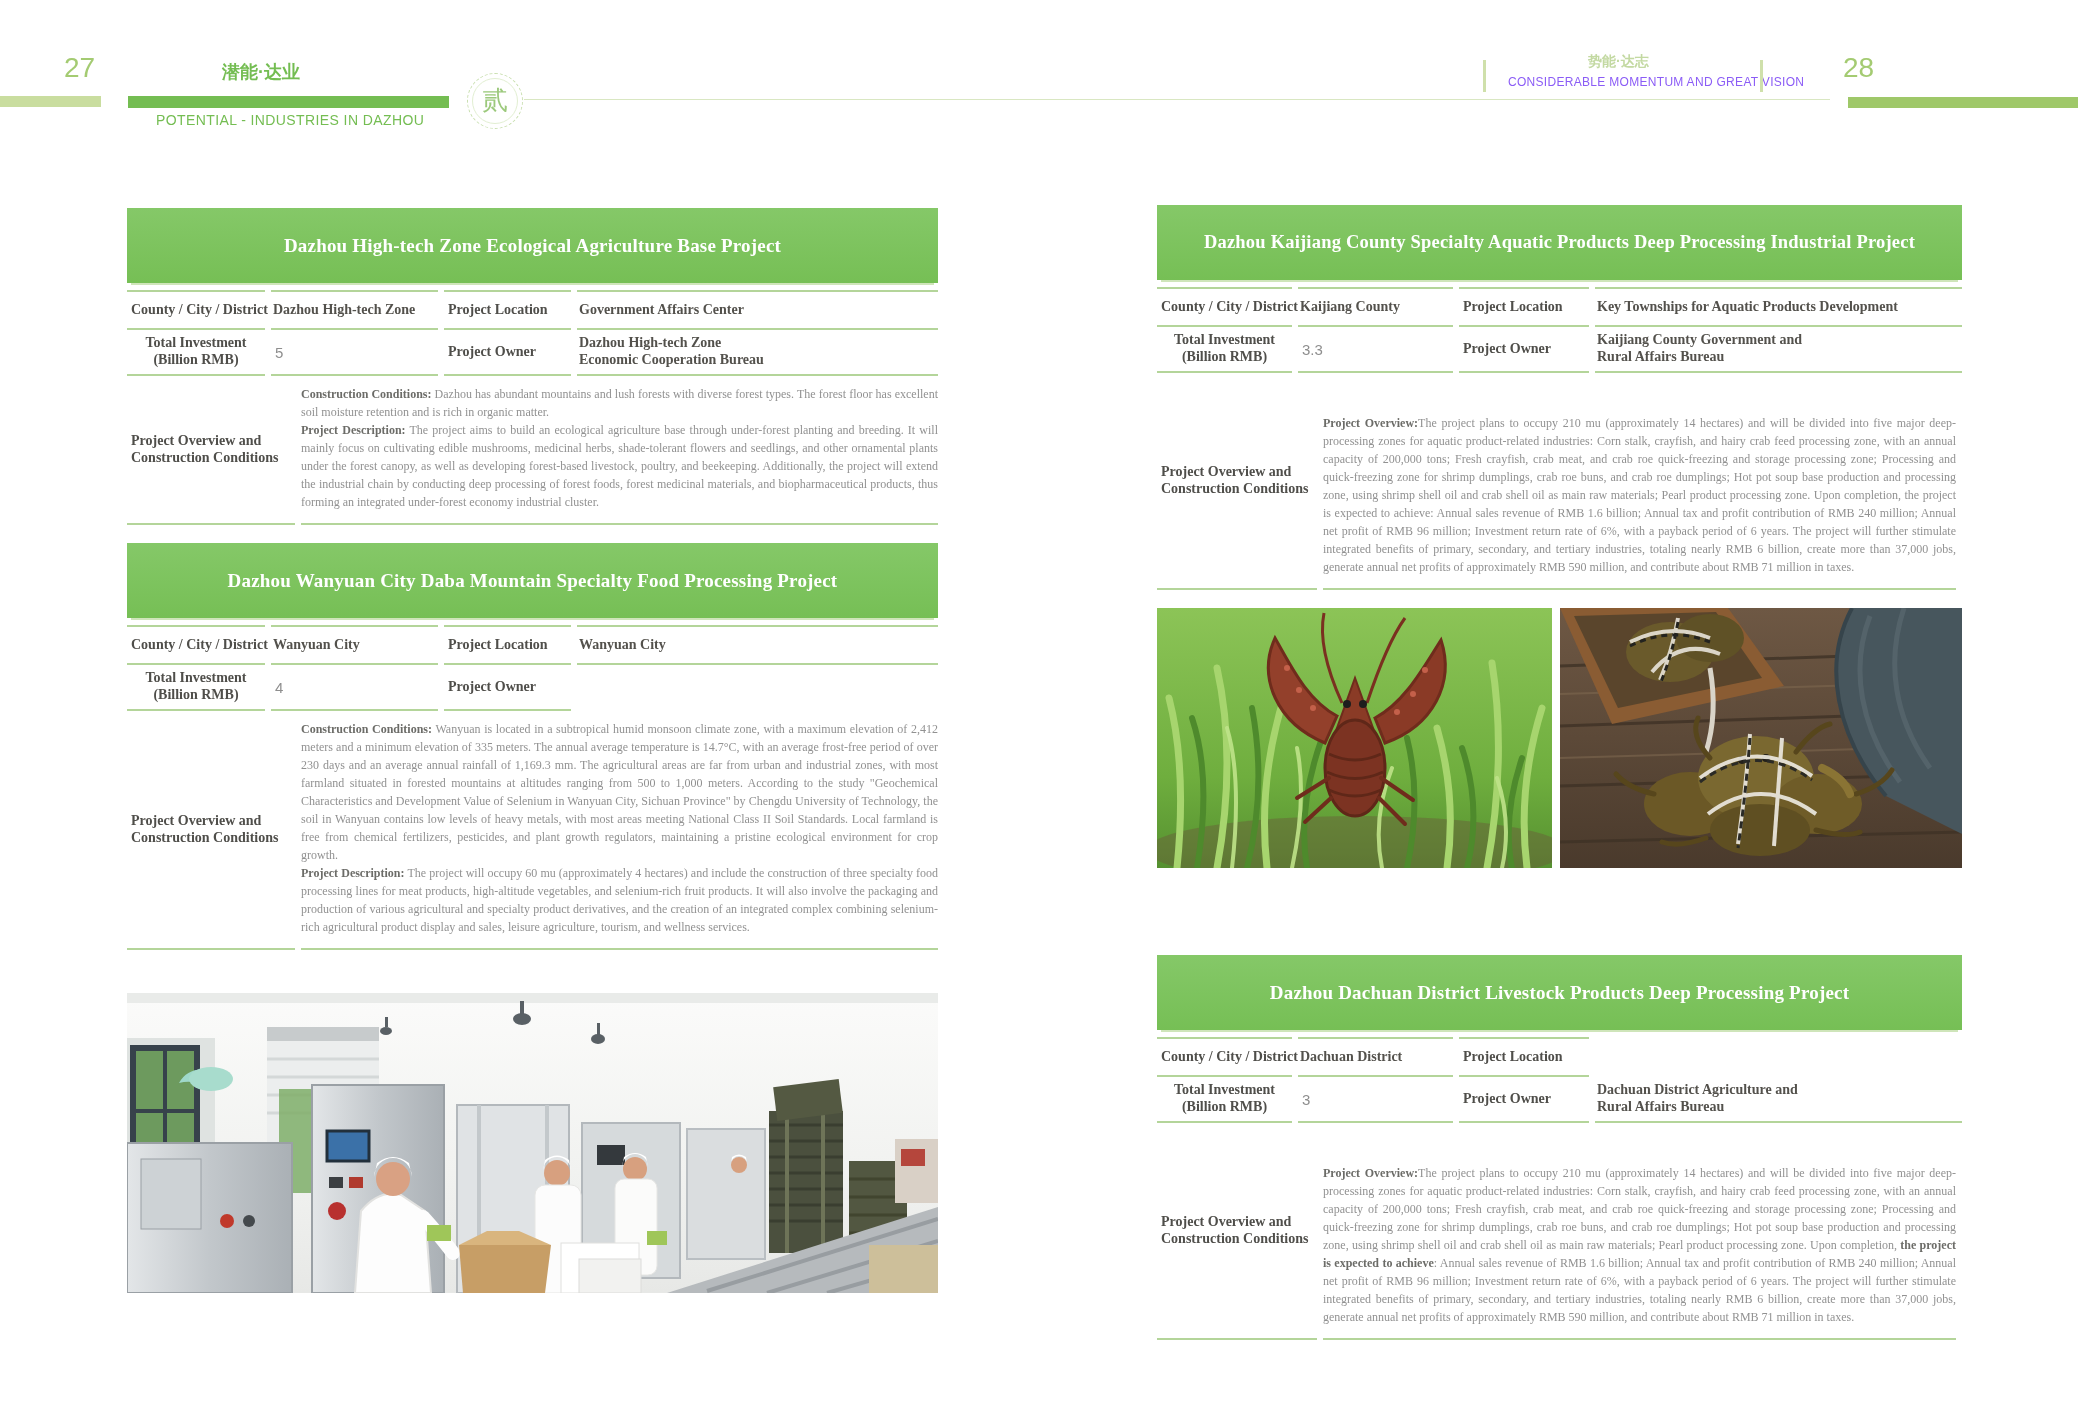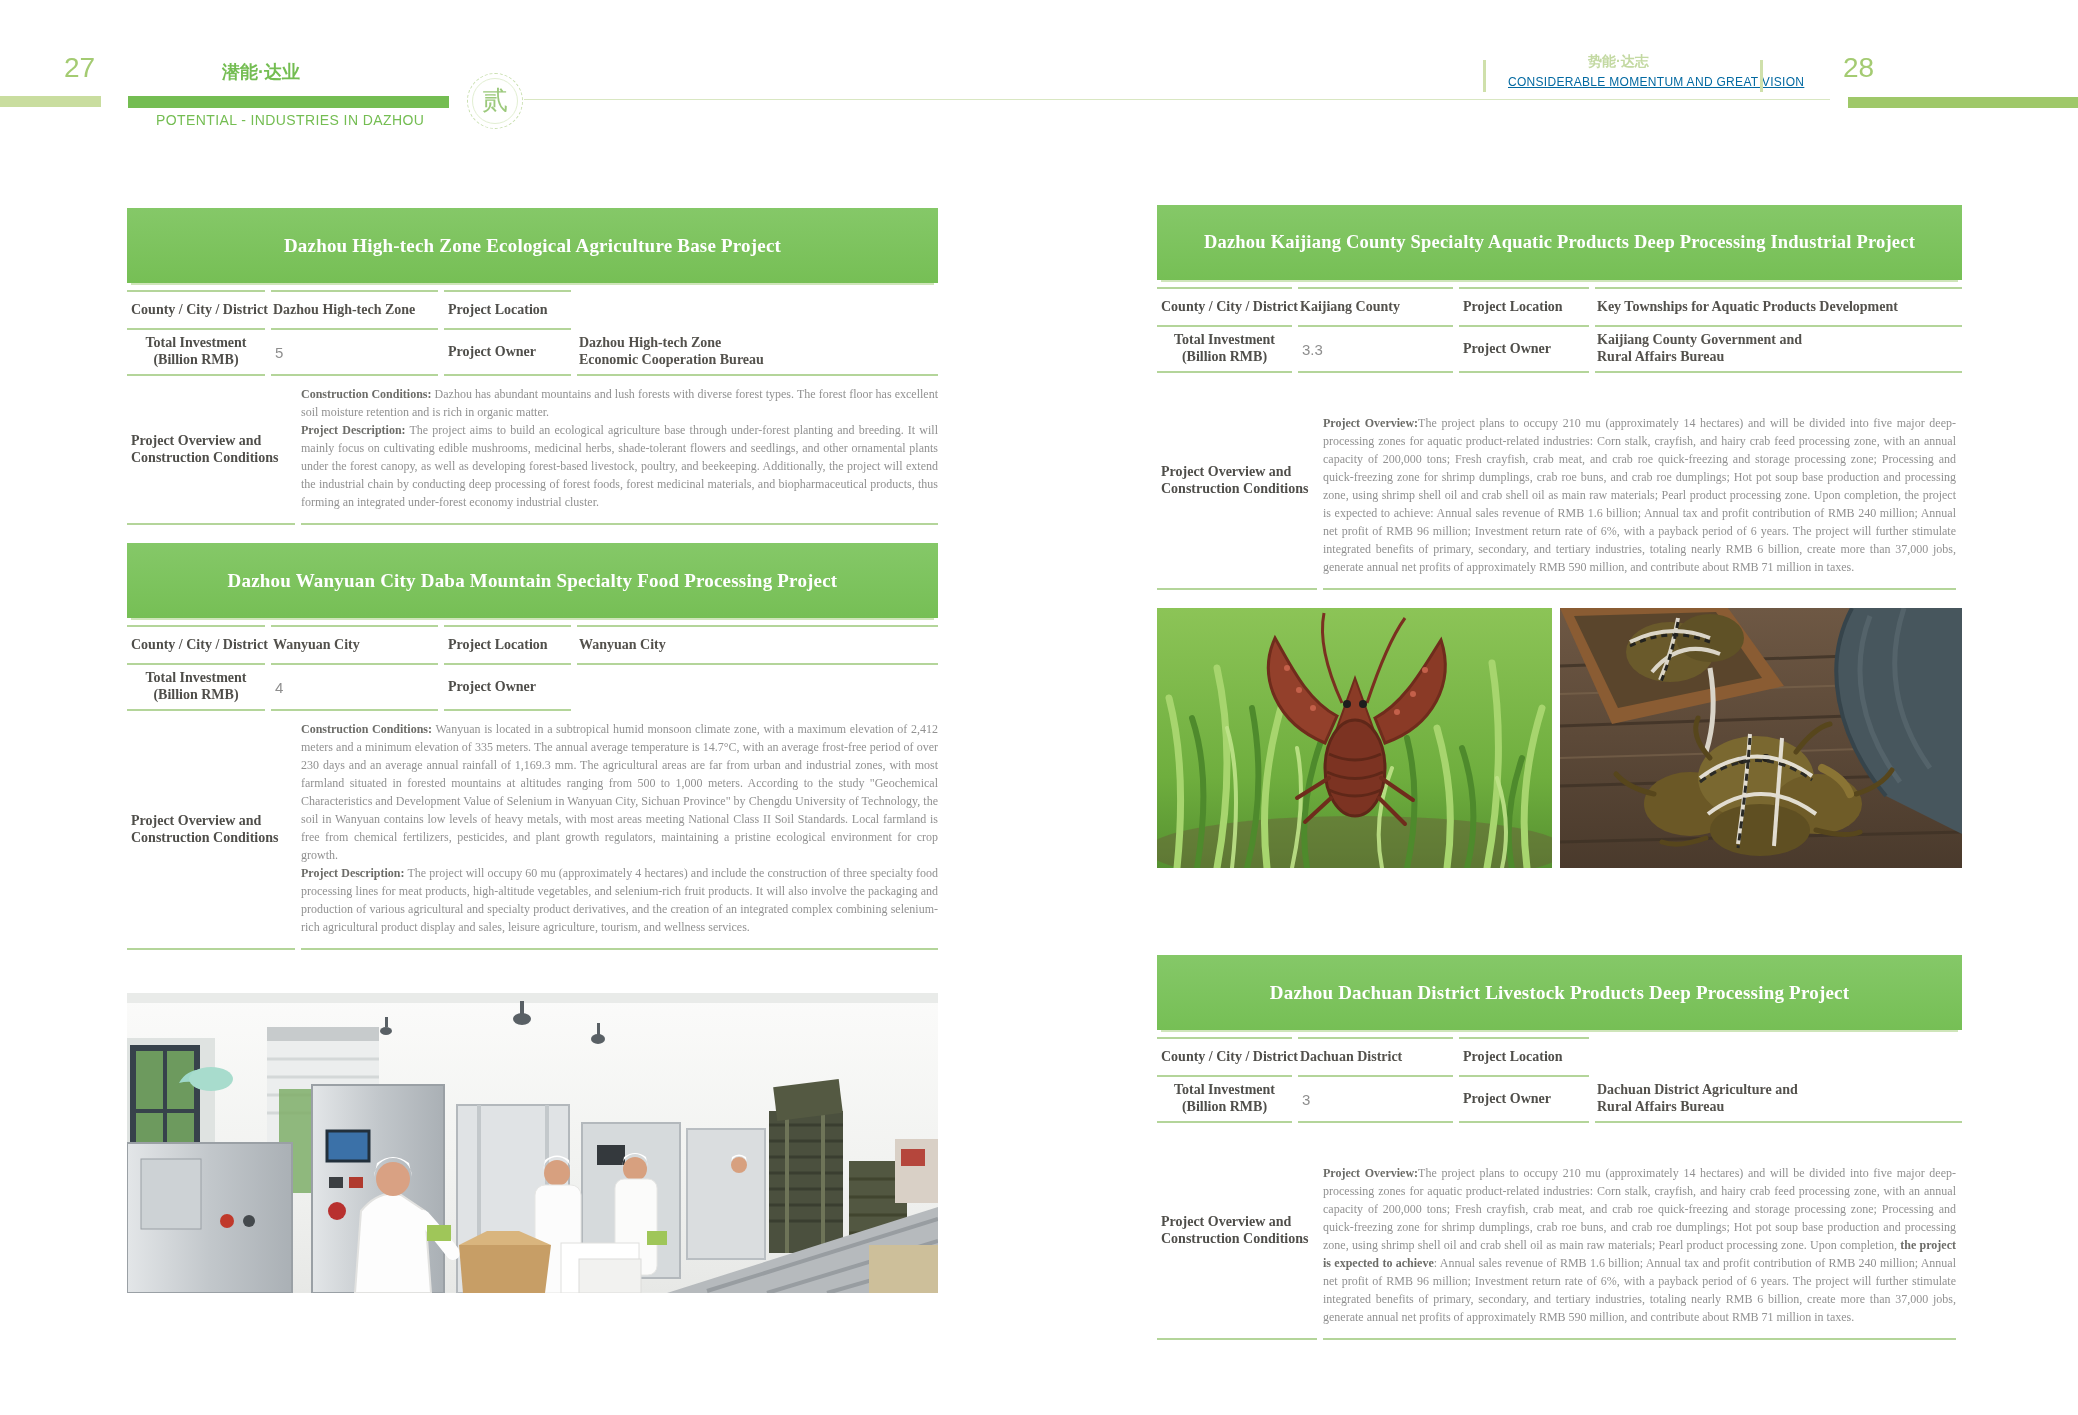--- a/index.html
+++ b/index.html
@@ -12,21 +12,21 @@
   #pn-right{left:1843px;top:52px;}
   .edge-stripe{position:absolute;height:11px;}
   #stripe-left{left:0;top:96px;width:101px;background:#c9dd9f;}
   #stripe-right{left:1848px;top:97px;width:230px;background:#9fc869;}
   #hdr-bar-left{position:absolute;left:128px;top:96px;width:321px;height:12px;background:#74bd52;}
   .cn-title{position:absolute;font-family:"Liberation Sans",sans-serif;font-weight:bold;}
   #cn-left{left:222px;top:60px;font-size:18px;color:#74bd52;}
   #cn-right{left:1588px;top:53px;font-size:14px;color:#c3d9a2;}
   .en-sub{position:absolute;font-family:"Liberation Sans",sans-serif;}
   #sub-left{left:156px;top:112px;font-size:14px;color:#74bd52;letter-spacing:.4px;}
-  #sub-right{left:1508px;top:75px;font-size:12px;color:#0369a1;letter-spacing:.3px;text-decoration:underline;}
+  #sub-right{left:1508px;top:75px;font-size:12px;color:#8b5cf6;letter-spacing:.3px;}
   #hdr-line{position:absolute;left:524px;top:99px;width:1306px;height:1px;background:#d9e7c2;}
   .vbar{position:absolute;width:3px;height:32px;background:#cfe0ab;top:60px;}
   #vbar1{left:1483px;} #vbar2{left:1760px;}
   #seal{position:absolute;left:467px;top:73px;width:54px;height:54px;border:1px dashed #c8dfae;border-radius:50%;
         display:flex;align-items:center;justify-content:center;background:#ffffff;}
   #seal-inner{width:44px;height:44px;border:1px solid #e2efd2;border-radius:50%;display:flex;align-items:center;justify-content:center;}
   #seal-char{font-size:26px;color:#9cc97c;line-height:1;}
 
   
   #left-col{position:absolute;left:127px;top:208px;width:811px;}
@@ -95,20 +95,21 @@
   <div id="left-col" class="L">
 
     <div class="title-bar abs" style="top:0;">
       <span>Dazhou High-tech Zone Ecological Agriculture Base Project</span>
     </div>
     <div class="ptable abs" style="top:82px;">
       <div class="trow r1">
         <div class="cell c1 lbl">County / City / District</div>
         <div class="cell c2 val">Dazhou High-tech Zone</div>
         <div class="cell c3 lbl">Project Location</div>
+        <div class="cell c4 val">Government Affairs Center</div>
       </div>
       <div class="trow r2">
         <div class="cell c1 lbl pre ctr">Total Investment
 (Billion RMB)</div>
         <div class="cell c2 num">5</div>
         <div class="cell c3 lbl">Project Owner</div>
         <div class="cell c4 val pre">Dazhou High-tech Zone
 Economic Cooperation Bureau</div>
       </div>
       <div class="trow r3">

